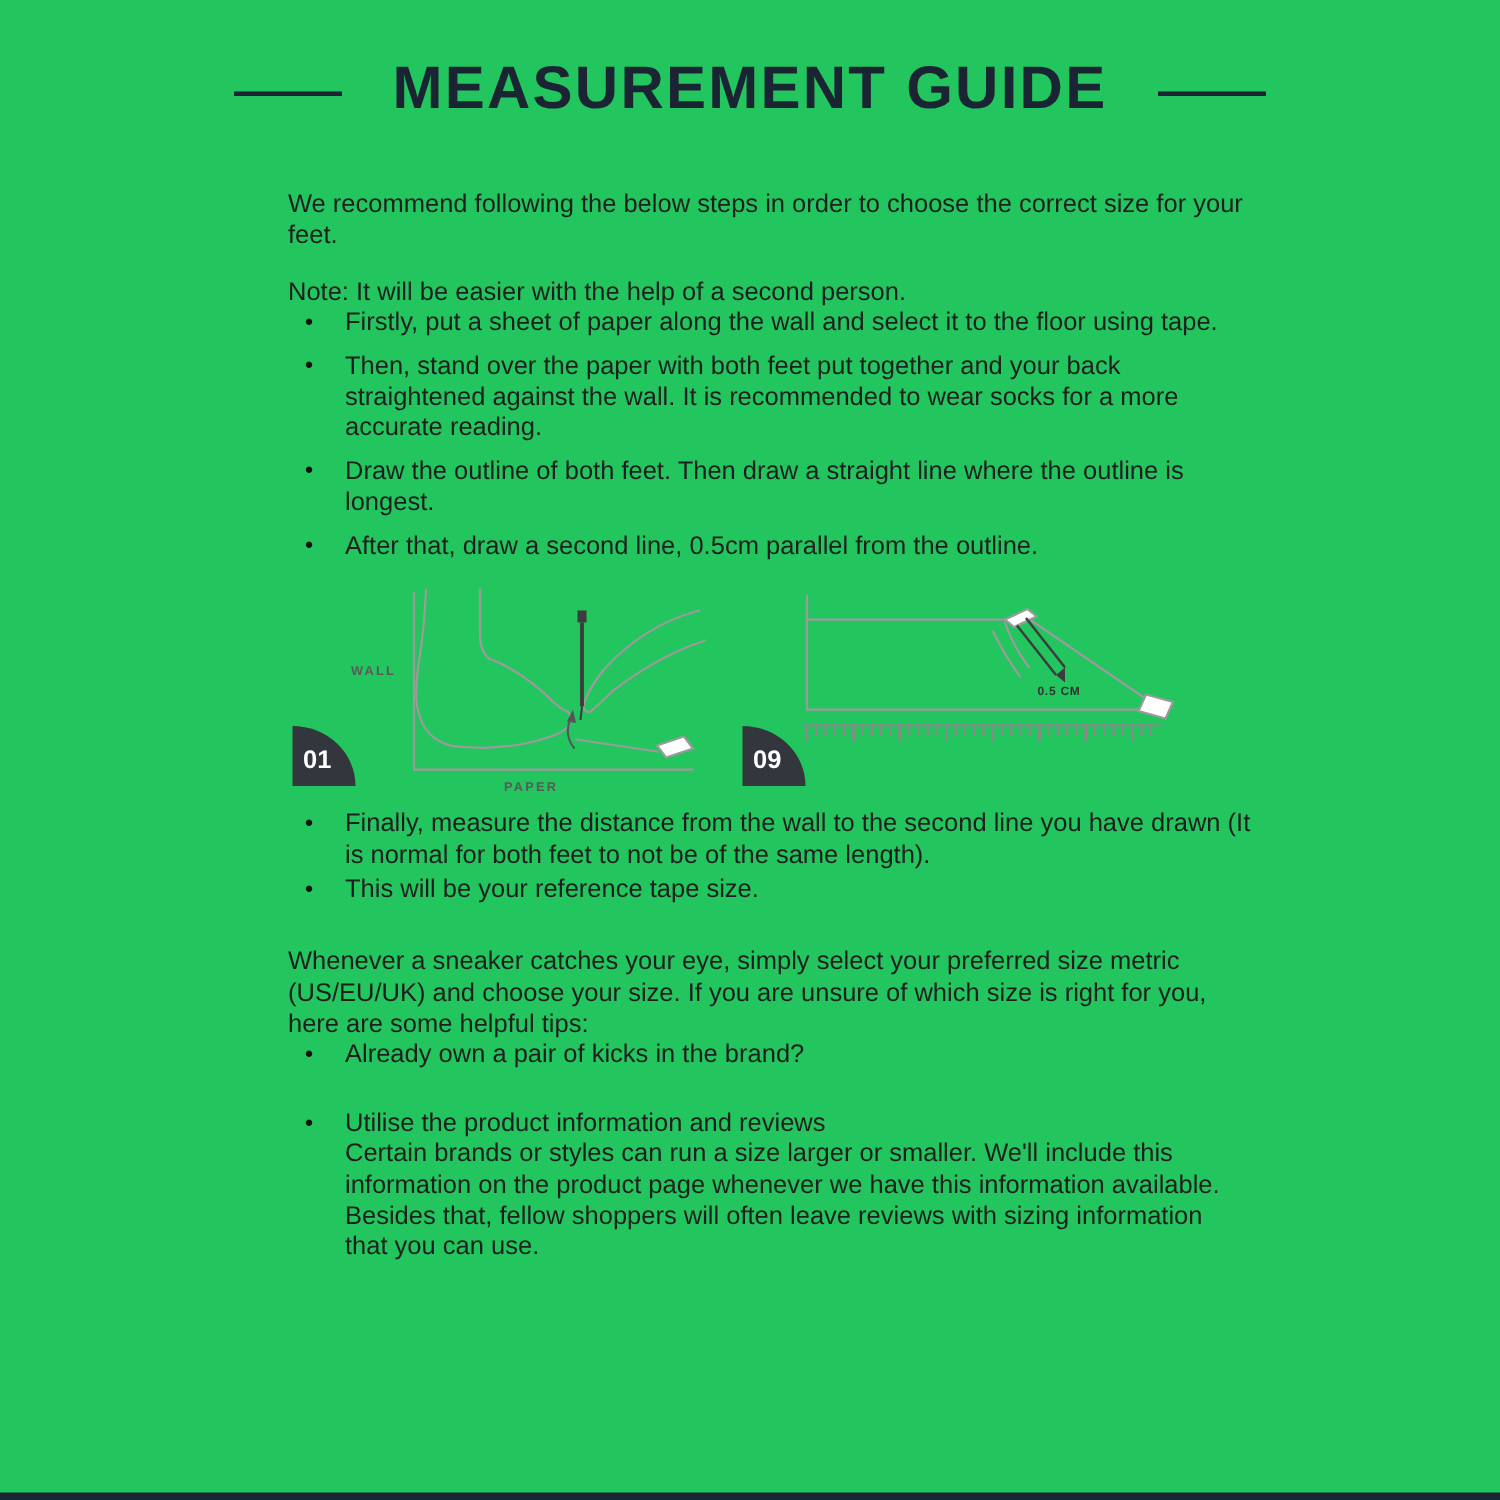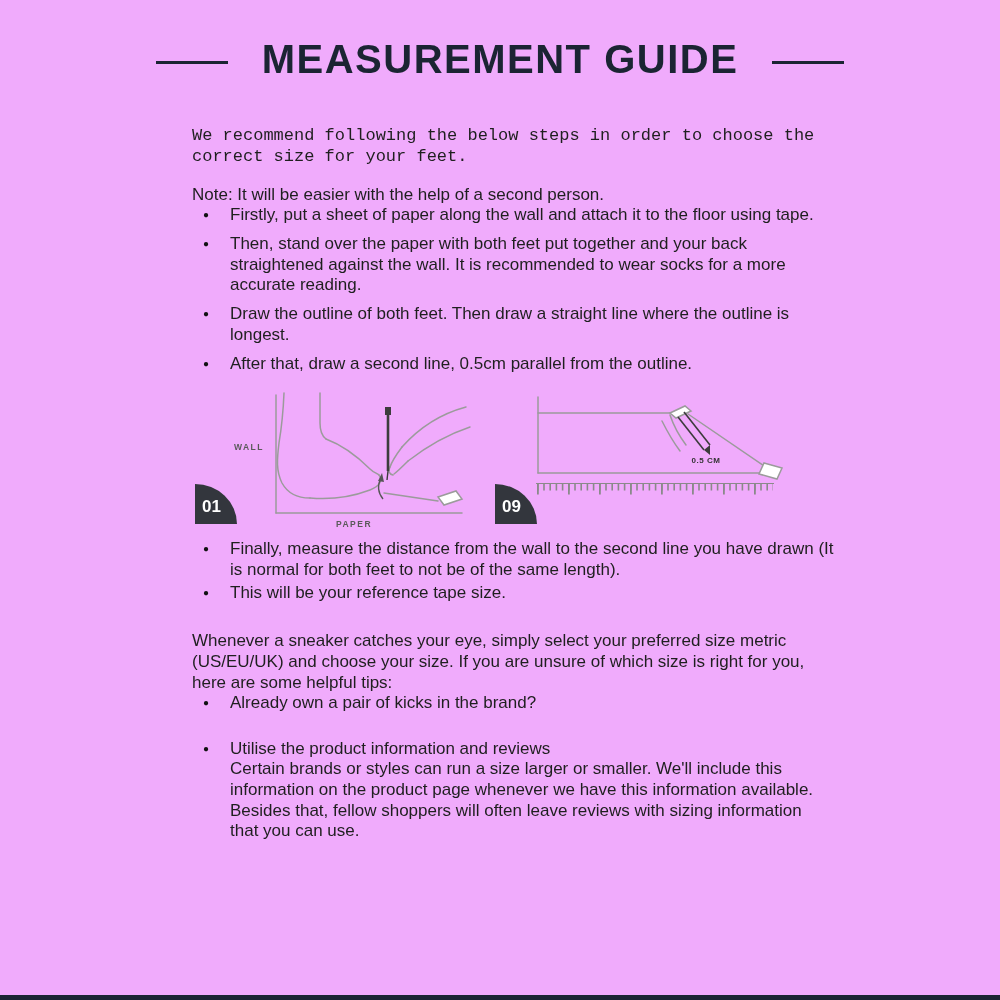--- a/index.html
+++ b/index.html
@@ -8,40 +8,40 @@
     --line_art:#9b9b9b;
     --text:#1f1f1f;
   }
   *{box-sizing:border-box;}
   html,body{margin:0;padding:0;}
   body{
     width:1000px;height:1000px;background:#ffffff;
     font-family:"Liberation Sans", sans-serif;color:var(--text);
     position:relative;overflow:hidden;
   }
-  .page{width:1000px;height:1000px;position:relative;background:#f0abfc;}
+  .page{width:1000px;height:1000px;position:relative;background:#22c55e;}
 
   
   .title-row{
     padding-top:38px;
     display:flex;align-items:center;justify-content:center;gap:34px;
   }
   .title-dash{
     width:72px;height:3px;background:var(--accent);margin-top:6px;flex:0 0 auto;
   }
   .page-title{
     font-size:40px;font-weight:bold;letter-spacing:1.5px;color:var(--accent);
     line-height:1.05;white-space:nowrap;
   }
 
   
   .content{width:650px;margin:0 0 0 192px;}
 
   .para{font-size:17px;line-height:1.24;margin:0;}
-  .intro-1{margin-top:45px;width:640px;font-family:Liberation Mono, monospace;}
+  .intro-1{margin-top:45px;width:640px;}
   .intro-note{margin-top:17px;}
 
   ul.bullets{list-style:none;margin:0;padding:0;}
   ul.bullets li{
     position:relative;padding-left:38px;font-size:17px;line-height:1.22;
   }
   ul.bullets li::before{
     content:"\25CF";font-size:10px;position:absolute;left:11px;top:4px;color:#111;
   }
   .steps{margin-top:36px;width:645px;}
@@ -89,21 +89,21 @@
     <div class="page-title">MEASUREMENT GUIDE</div>
     <div class="title-dash"></div>
   </div>
 
   <div class="content">
 
     <p class="para intro-1">We recommend following the below steps in order to choose the correct size for your feet.</p>
     <p class="para intro-note">Note: It will be easier with the help of a second person.</p>
 
     <ul class="bullets steps">
-      <li>Firstly, put a sheet of paper along the wall and attach it to the floor using tape.</li>
+      <li>Firstly, put a sheet of paper along the wall and select it to the floor using tape.</li>
       <li>Then, stand over the paper with both feet put together and your back straightened against the wall. It is recommended to wear socks for a more accurate reading.</li>
       <li>Draw the outline of both feet. Then draw a straight line where the outline is longest.</li>
       <li>After that, draw a second line, 0.5cm parallel from the outline.</li>
     </ul>
 
     <div class="figures-row">
 
       <div class="figure">
         <svg width="300" height="152" viewBox="0 0 300 152">
           <g stroke="#9b9b9b" stroke-width="1.5" fill="none" stroke-linecap="round">

